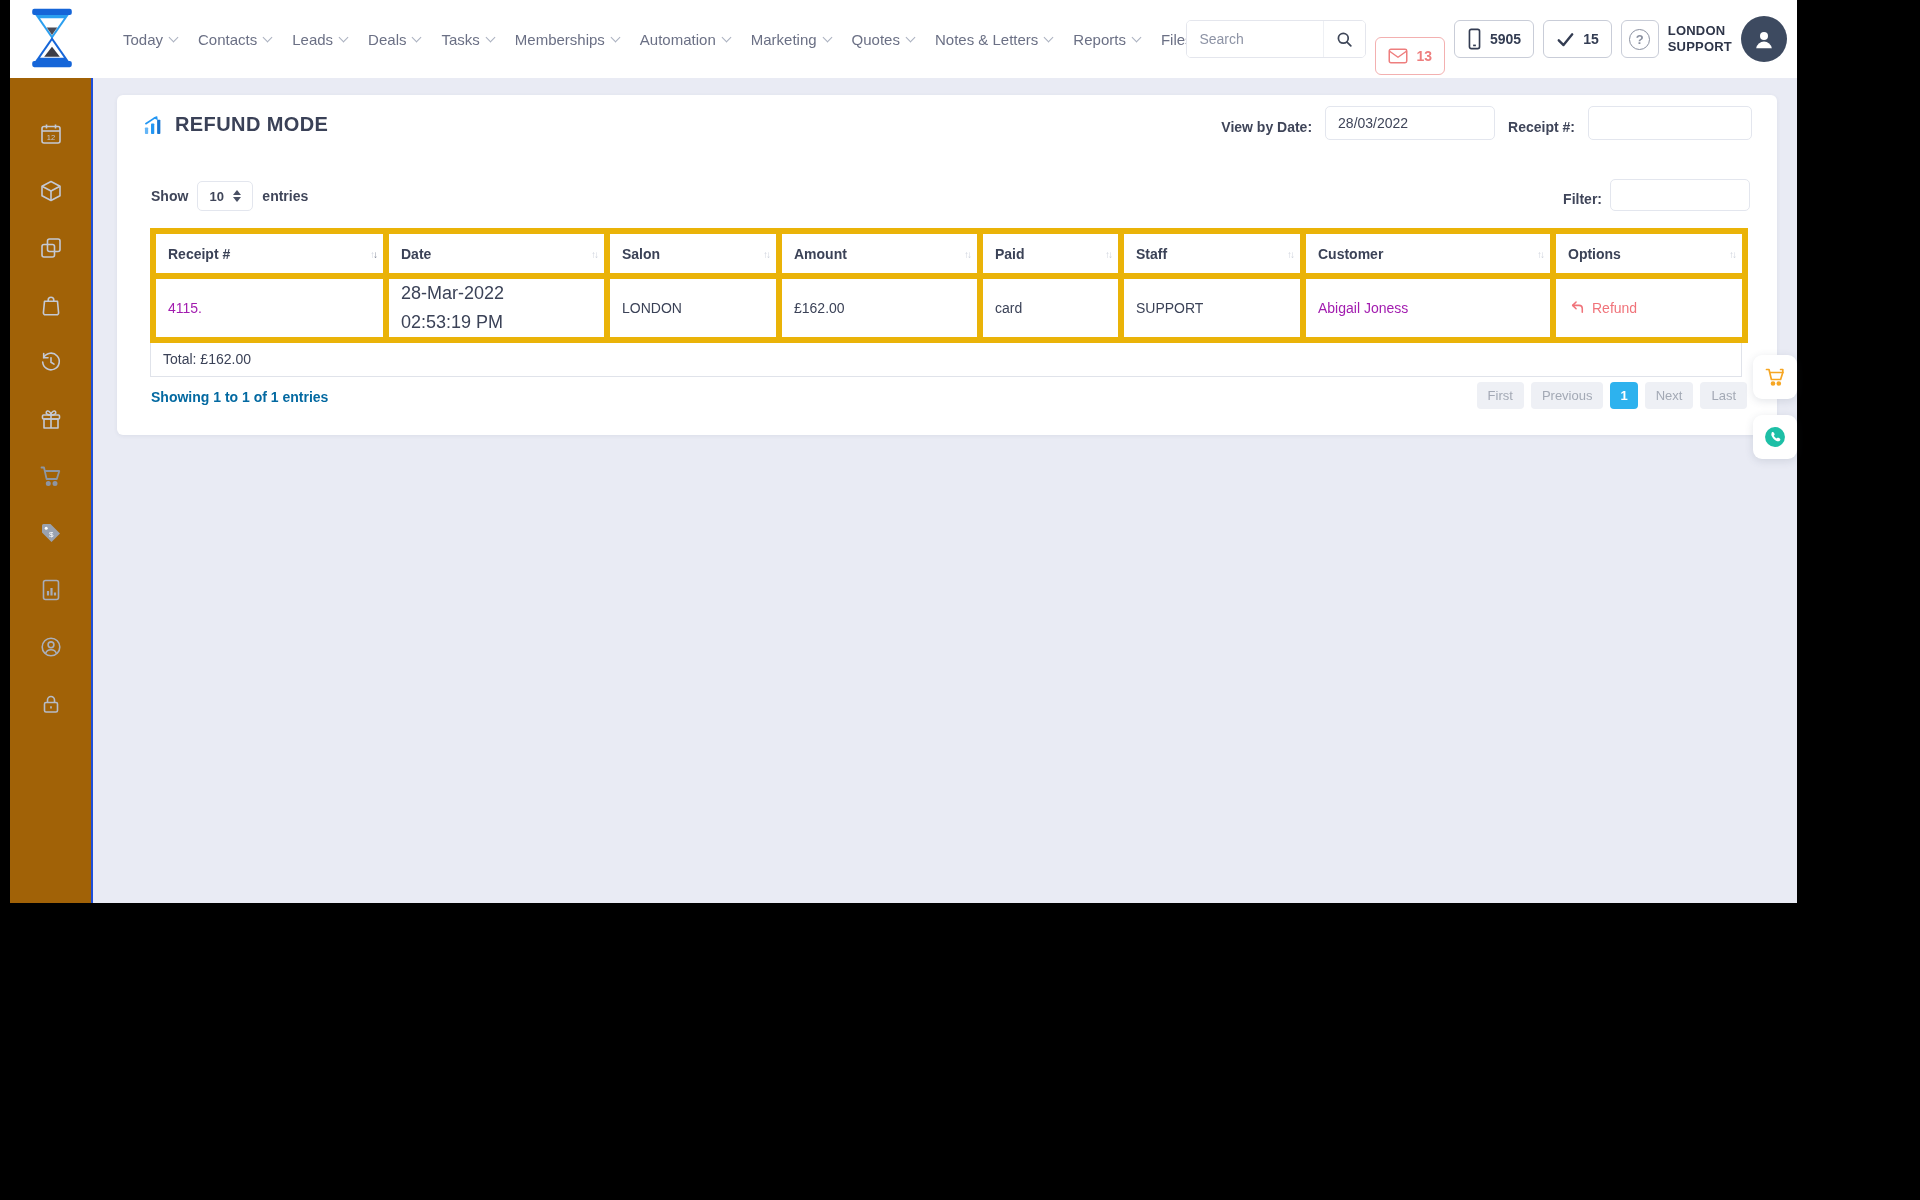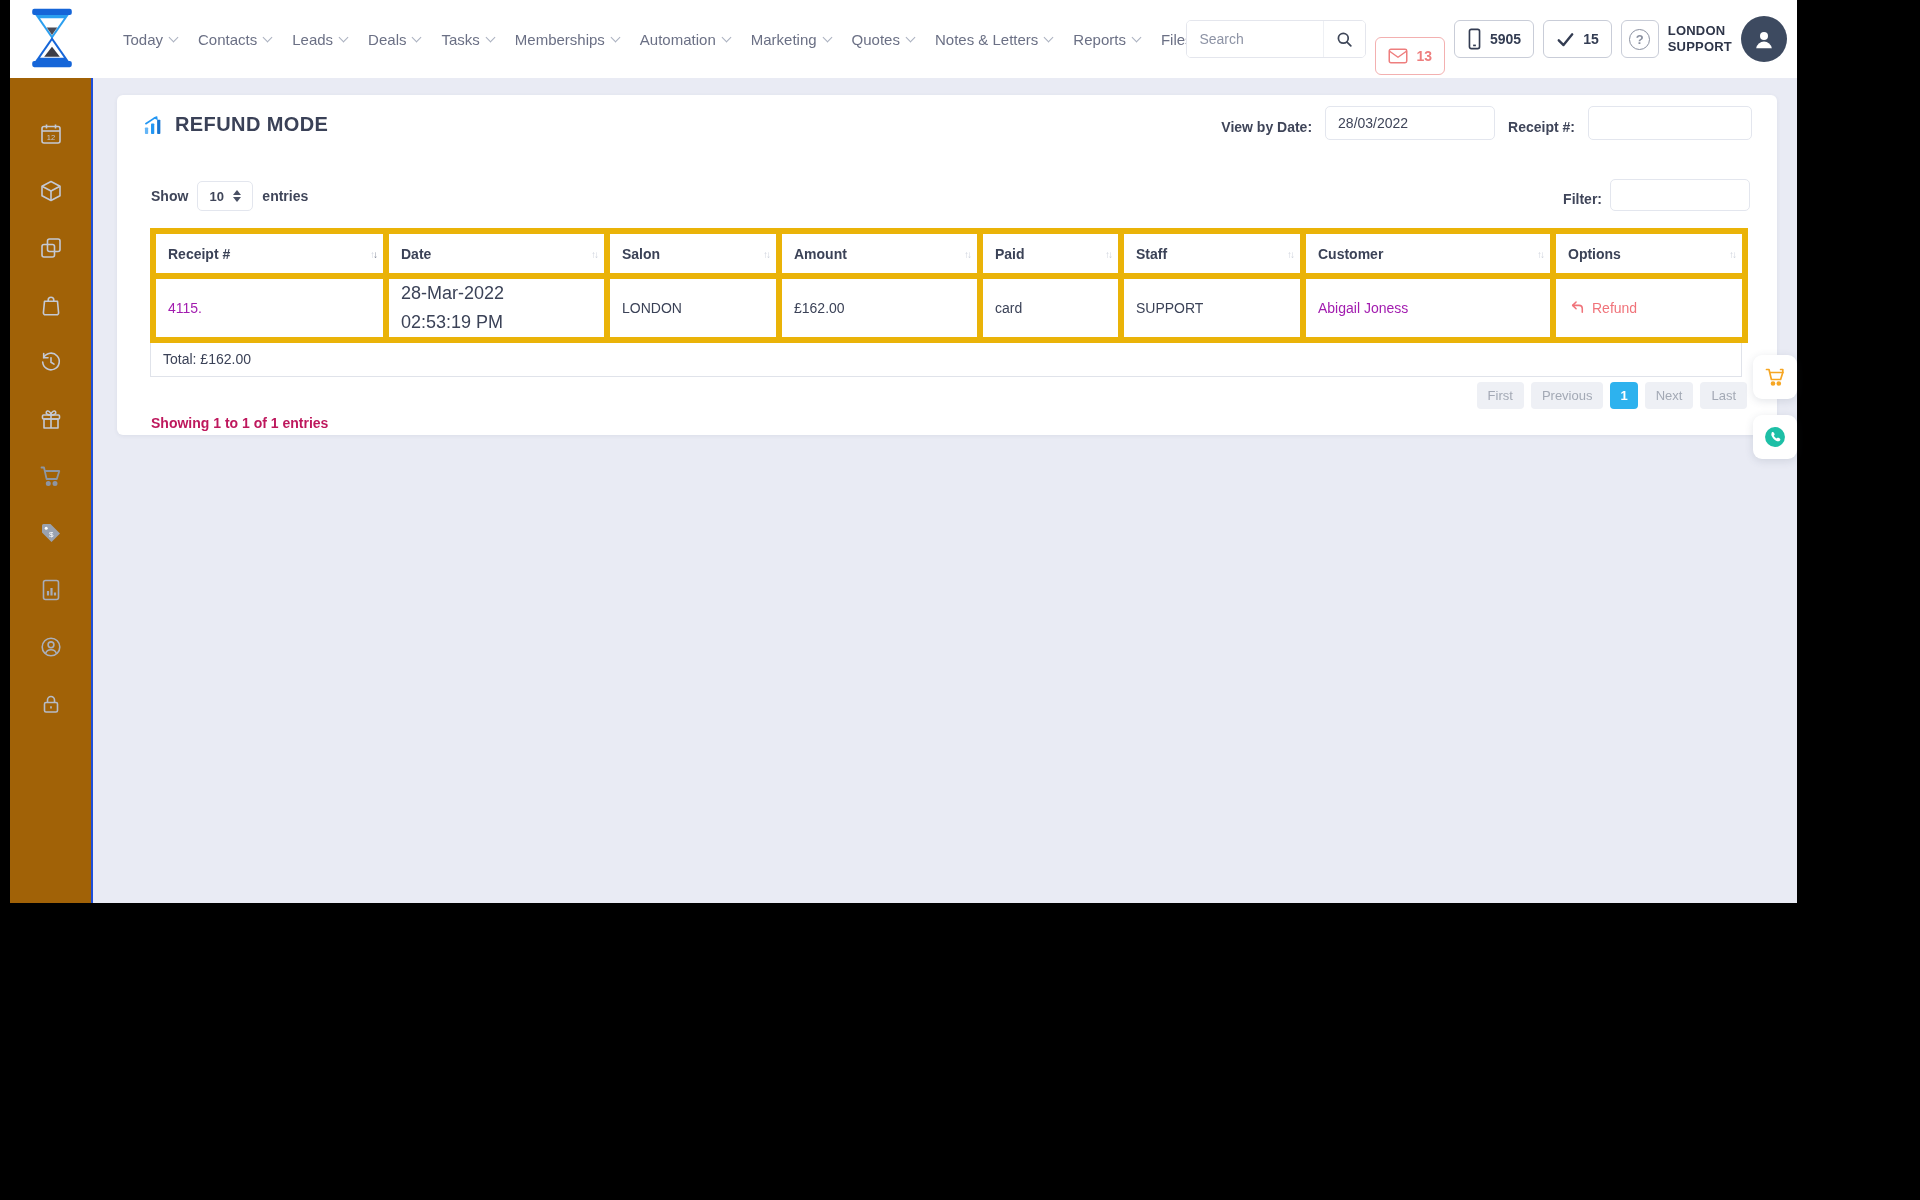--- a/index.html
+++ b/index.html
@@ -53,21 +53,21 @@
   th, td { border:6px solid #eab308; }
   th { height:45px; text-align:left; padding:0 26px 0 12px; font-size:14px; font-weight:700; color:#3b4257; position:relative; background:#fff; cursor:pointer; }
   .sort { position:absolute; right:7px; top:50%; transform:translateY(-50%); font-size:10px; color:#ccd1db; letter-spacing:-2px; white-space:nowrap; }
   .sort .active { color:#7e8494; }
   td { height:57px; padding:0 12px; font-size:14px; color:#3b4257; background:#fff; }
   .link { color:#a21caf; cursor:pointer; text-decoration:none; }
   .dcell { font-size:18px; line-height:1.6; }
   .refund { display:flex; align-items:center; gap:7px; color:#f0737a; font-size:14px; cursor:pointer; }
   .total-box { border:1px solid #e0e3ea; border-top:none; height:34px; line-height:33px; padding-left:12px; font-size:14px; color:#3b4257; background:#fff; }
 
-  .summary { position:absolute; left:34px; top:294px; font-size:14px; font-weight:600; color:#be185d;margin-top:26px; }
+  .summary { position:absolute; left:34px; top:294px; font-size:14px; font-weight:600; color:#0369a1; }
   .pagination { position:absolute; right:30px; top:287px; display:flex; gap:7px; }
   .page-btn { height:27px; padding:0 11px; border-radius:4px; background:#eef0f5; color:#a3a9b5; font-size:13px; display:flex; align-items:center; cursor:pointer; }
   .page-btn.active { background:#2db2ee; color:#fff; font-weight:700; padding:0 10px; }
 
   .fab { position:absolute; right:0; width:44px; height:44px; background:#fff; border-radius:9px; box-shadow:0 2px 8px rgba(60,70,100,.14); display:flex; align-items:center; justify-content:center; cursor:pointer; z-index:7; }
   .fab-cart { top:277px; }
   .fab-phone { top:337px; }
 </style>
 </head>
 <body>

